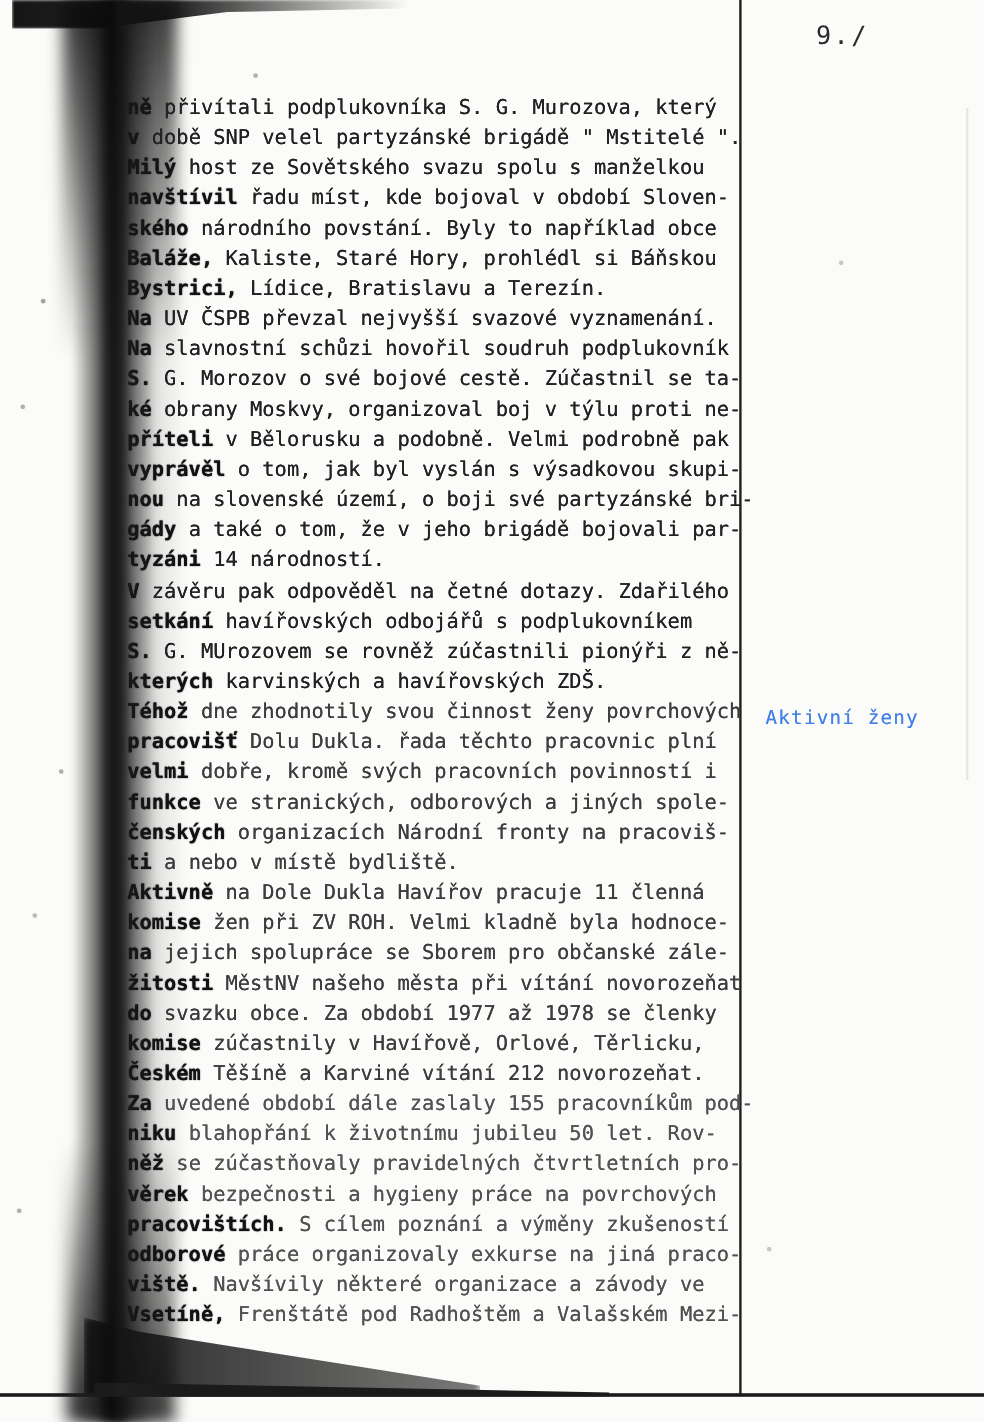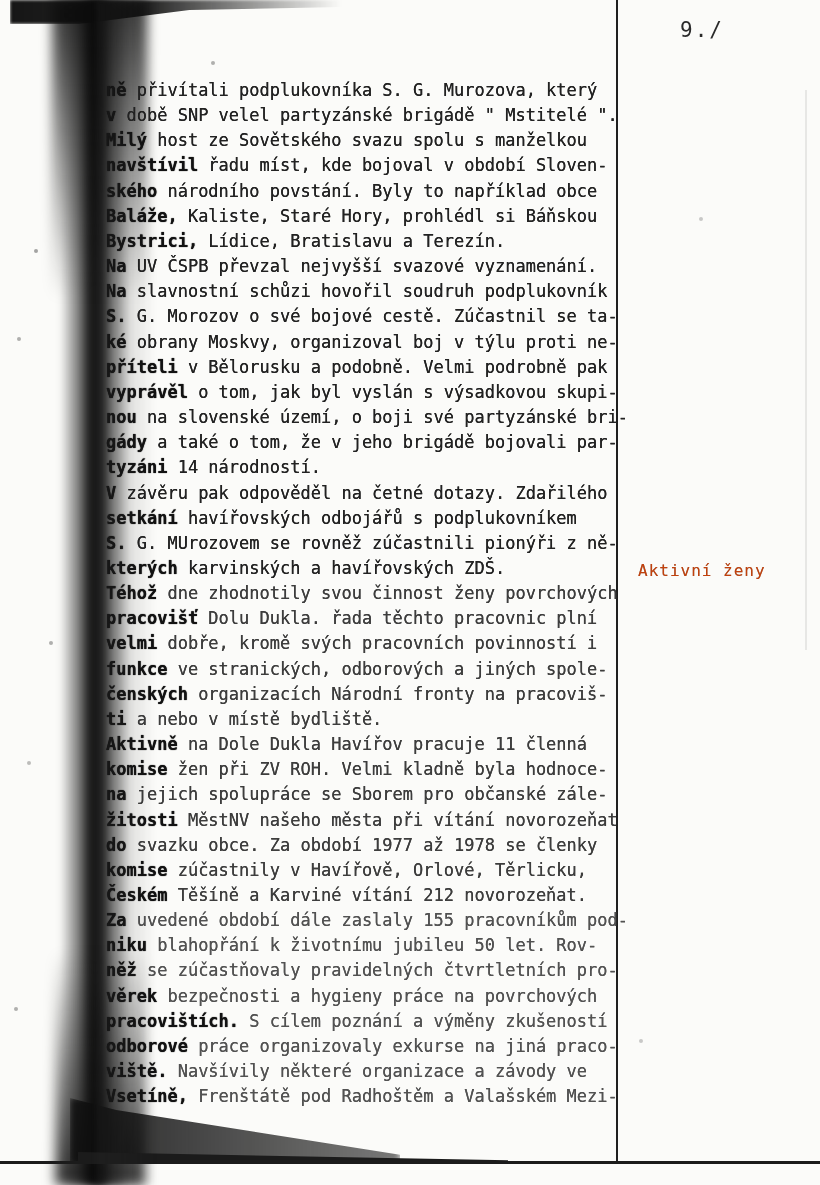--- a/index.html
+++ b/index.html
@@ -78,22 +78,22 @@
     clip-path: polygon(0 8%, 100% 72%, 100% 100%, 0 100%);
     filter: blur(.6px);
   }
 
   
   .page-number {
     position: absolute; left: 680px; top: 18px;
     font-size: 21px; color: #2a2a2a; letter-spacing: 2px;
   }
   .margin-note {
-    position: absolute; left: 638px; top: 561px;
-    font-size: 16px; color: #c2410c; letter-spacing: 1px;
+    position: absolute; left: 638px; top: 588px;
+    font-size: 16px; color: #3b82f6; letter-spacing: 1px;
     text-shadow: 0 0 .5px #9a9a9a;
   }
   .typewritten {
     position: absolute; left: 106px; top: 78px; width: 515px;
   }
   .line {
     white-space: pre;
     font-size: 17px;
     line-height: 25.15px;
     color: #222;

